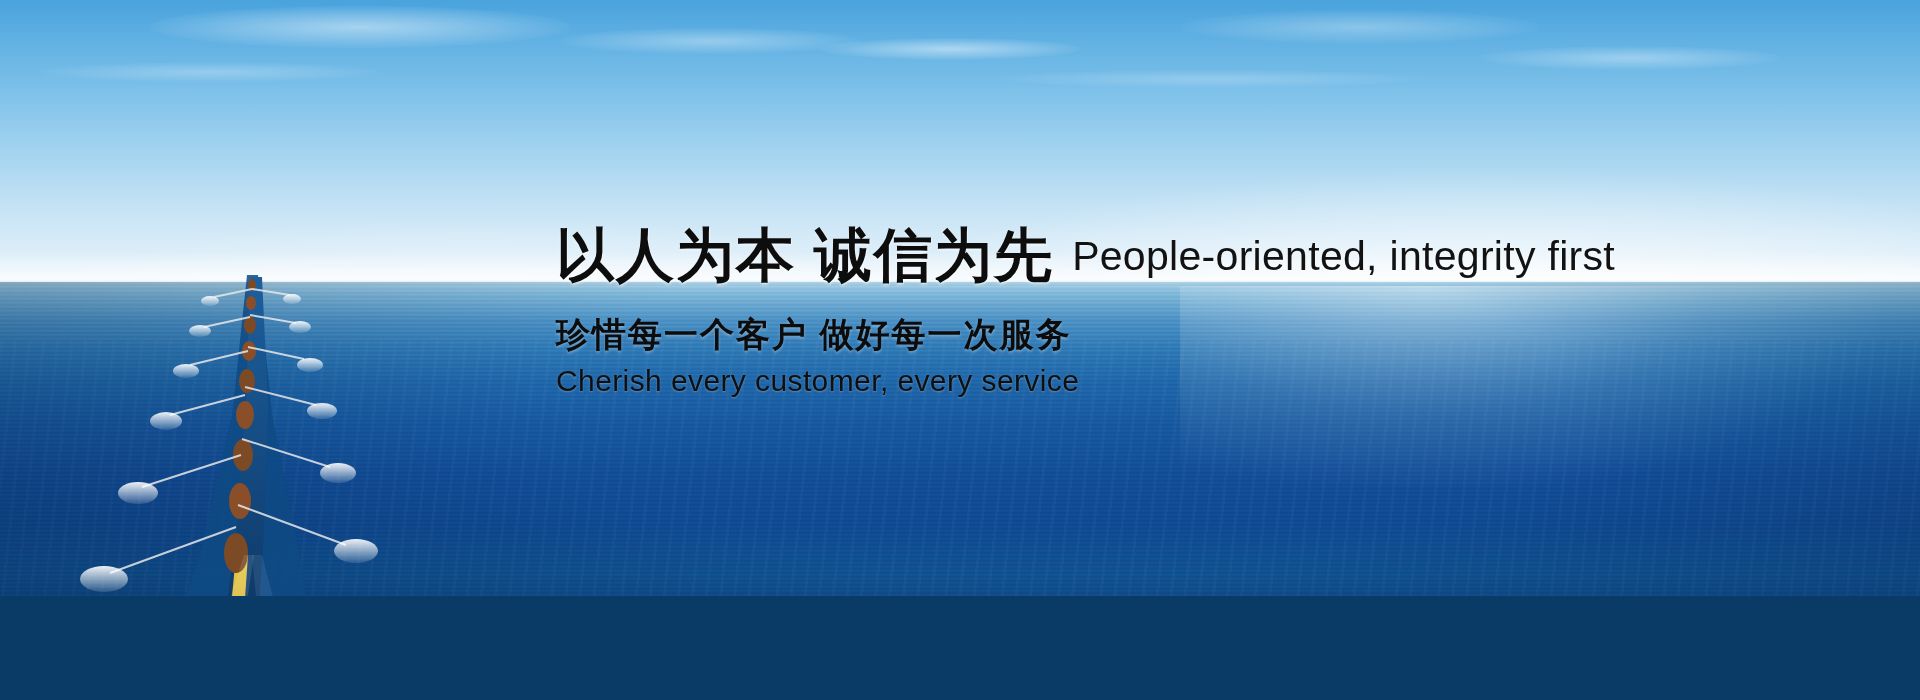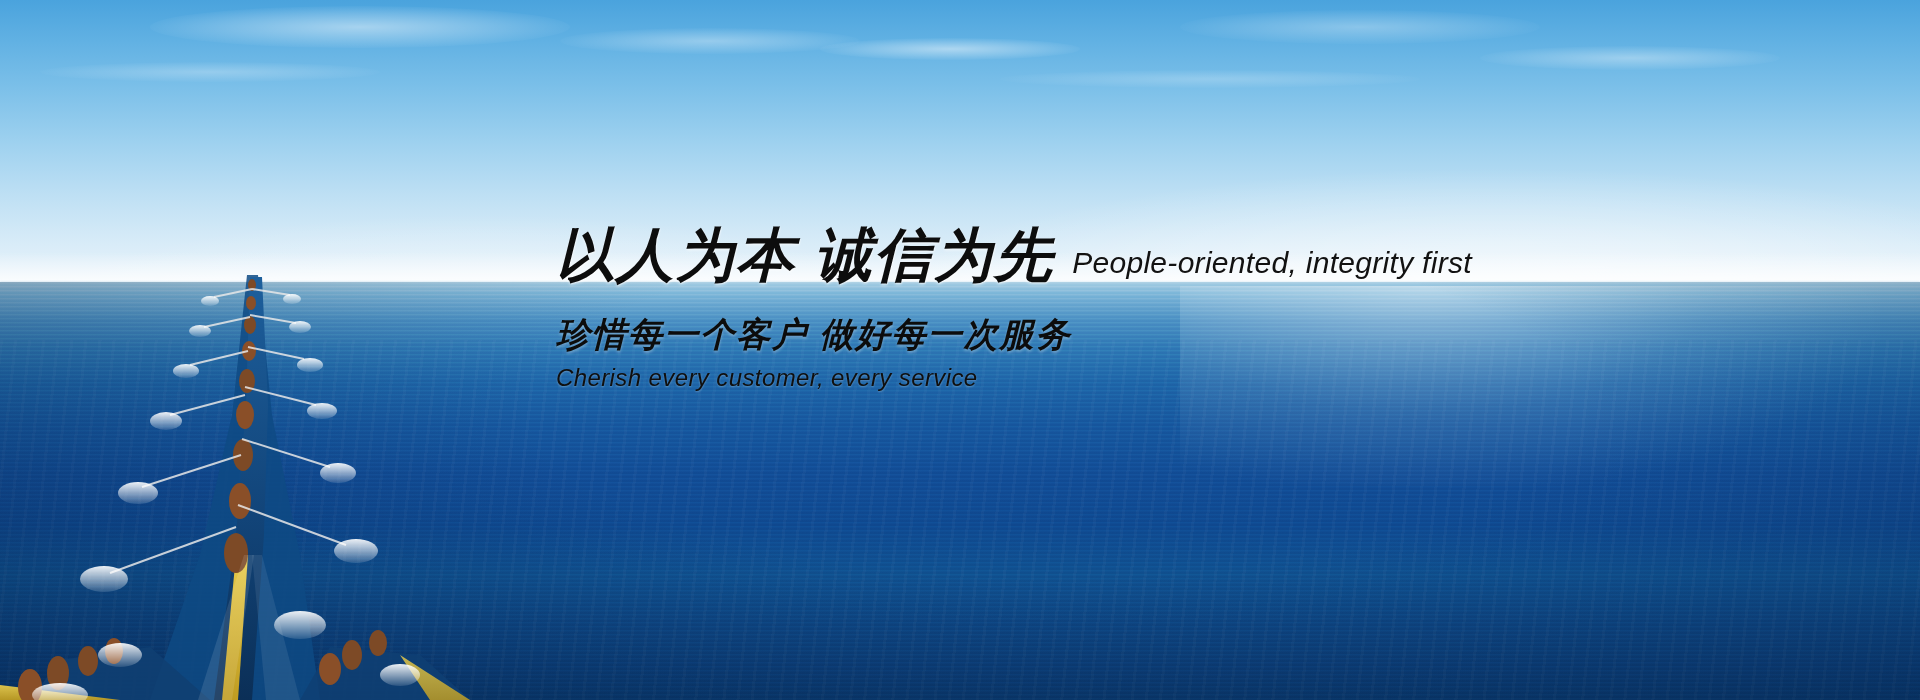--- a/index.html
+++ b/index.html
@@ -1,20 +1,20 @@
 <!DOCTYPE html>
 <html><head>
 <meta charset="utf-8">
 <style>
   * { margin:0; padding:0; box-sizing:border-box; }
   html,body { width:1920px; height:700px; overflow:hidden; background:#0a3a66; }
   body { font-family:"Liberation Sans", sans-serif; }
 
   #banner {
-    position:relative; width:1920px; height:700px; overflow:hidden;font-style:italic;
+    position:relative; width:1920px; height:596px; overflow:hidden;
   }
 
   
   .sky {
     position:absolute; left:0; top:0; width:1920px; height:340px;
     background:
       radial-gradient(ellipse 900px 220px at 78% 96%, rgba(255,255,255,0.85) 0%, rgba(255,255,255,0.0) 72%),
       radial-gradient(ellipse 700px 180px at 25% 100%, rgba(255,255,255,0.55) 0%, rgba(255,255,255,0.0) 70%),
       linear-gradient(to bottom,
         #4aa3dd 0%,
@@ -108,33 +108,33 @@
   }
   .line-main {
     display:flex; align-items:flex-end; gap:18px; white-space:nowrap;
   }
   .headline-cn {
     font-size:58px; font-weight:700; color:#0d0d0d; letter-spacing:2px;
     line-height:1.05;
     text-shadow:0 2px 3px rgba(255,255,255,.45), 1px 1px 0 rgba(255,255,255,.3);
   }
   .headline-en {
-    font-size:30px; font-weight:400; color:#121212; letter-spacing:.3px;
+    font-size:41px; font-weight:400; color:#121212; letter-spacing:.3px;
     padding-bottom:6px;
     text-shadow:0 1px 2px rgba(255,255,255,.5);
   }
   .sub-cn {
     margin-top:26px;
     font-size:34px; font-weight:700; color:#0c0c0c; letter-spacing:2px;
     white-space:nowrap;
     text-shadow:0 2px 3px rgba(255,255,255,.30);
   }
   .sub-en {
     margin-top:6px;
-    font-size:24px; font-weight:400; color:#0f0f0f; letter-spacing:.4px;
+    font-size:30px; font-weight:400; color:#0f0f0f; letter-spacing:.4px;
     white-space:nowrap;
     text-shadow:0 1px 2px rgba(255,255,255,.28);
   }
 </style>
 </head>
 <body>
 
 <div id="banner">
 
   <div class="sky">

